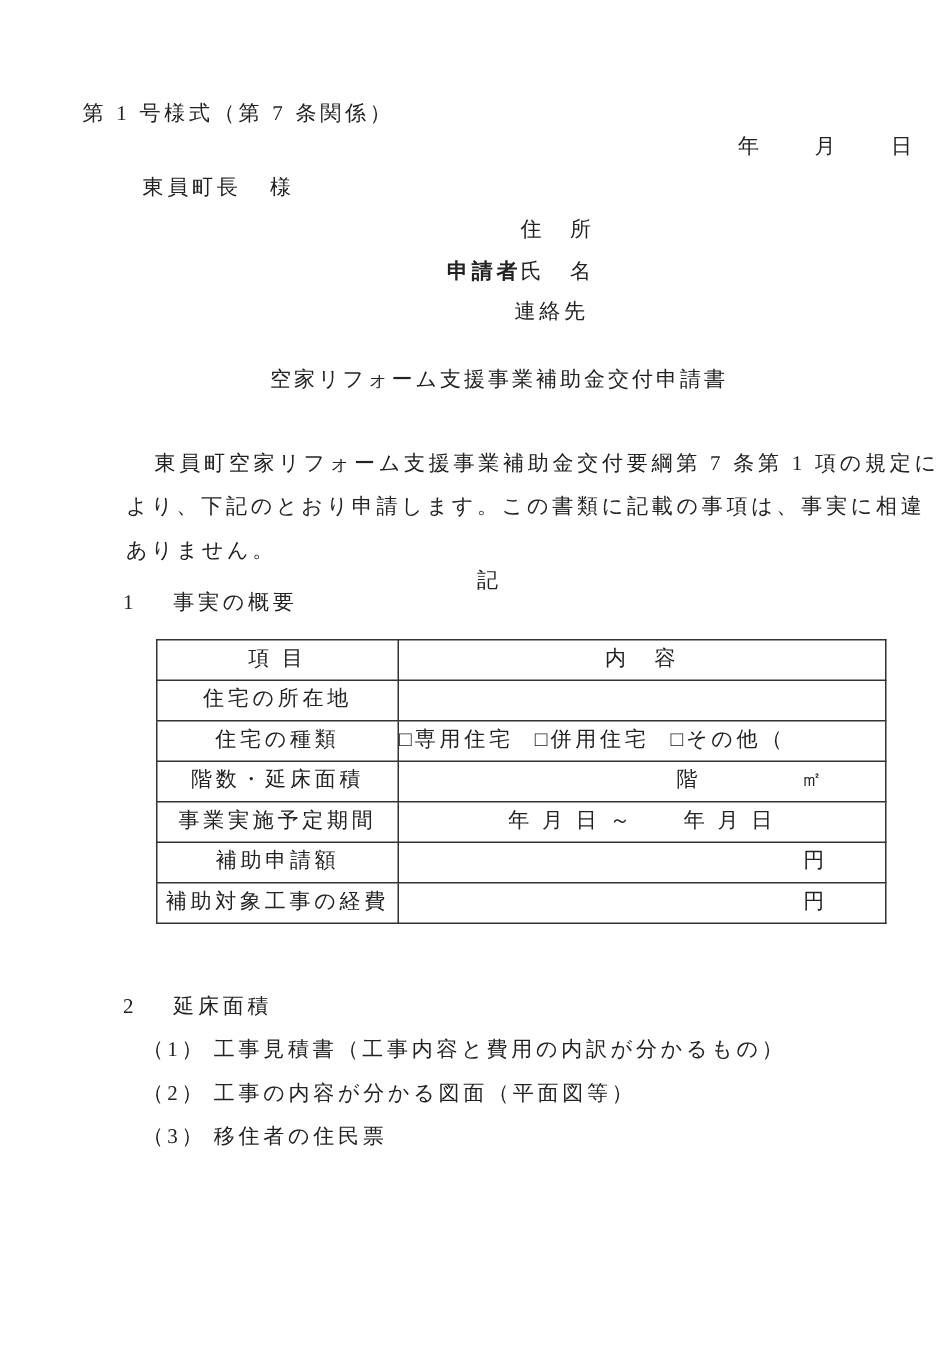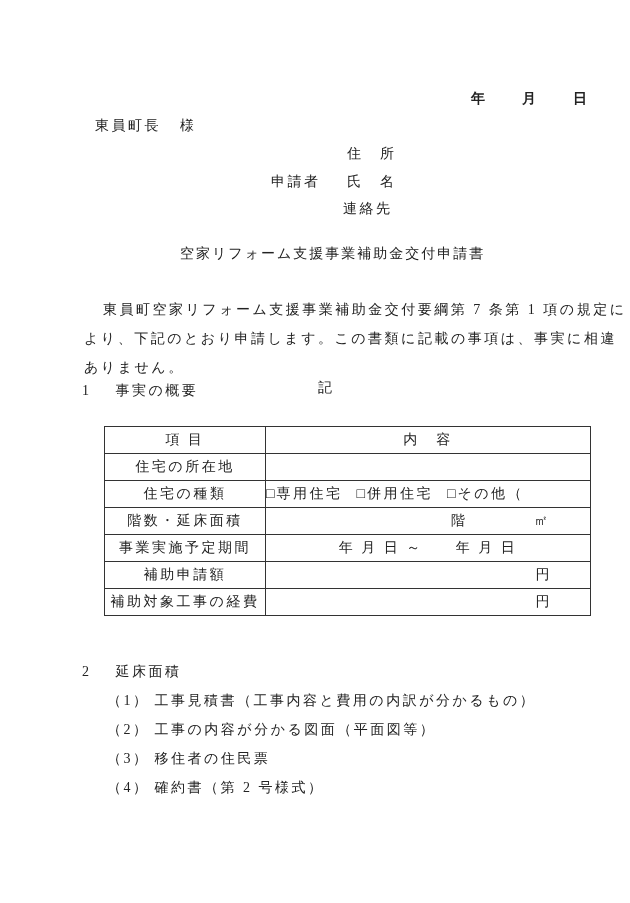--- a/index.html
+++ b/index.html
@@ -12,39 +12,39 @@
     font-family: "Liberation Serif", "DejaVu Serif", serif;
     color: #222222;
     font-size: 14px;
     letter-spacing: 2.5px;
     line-height: 1;
     overflow: hidden;
   }
   .abs { position: absolute; white-space: nowrap; }
 
   .form-number { left: 55px; top: 70px; }
-  .date-line   { left: 471px; top: 92px; letter-spacing: 3px; font-weight: bold; }
+  .date-line   { left: 492px; top: 92px; letter-spacing: 3px; }
   .addressee   { left: 95px; top: 119px; text-align: right; }
   .addressee .honorific { margin-left: 19px; }
 
   .app-address { left: 347px; top: 147px; }
-  .app-role    { left: 271px; top: 175px; }
+  .app-role    { left: 298px; top: 175px; font-weight: bold; }
   .app-name    { left: 347px; top: 175px; }
   .app-contact { left: 343px; top: 202px; }
 
   .doc-title { left: 180px; top: 247px; letter-spacing: 2px; }
 
   .body-par { left: 46px; top: 295px; width: 544px; white-space: normal; }
   .body-par .line { height: 29px; line-height: 29px; white-space: nowrap; margin-left: 38px; }
   .body-par .indent { text-indent: 19px; }
 
   .record-mark { left: 318px; top: 381px; }
 
   .section-heading { white-space: nowrap; }
-  .section-1 { left: 82px; top: 384px; }
+  .section-1 { left: 82px; top: 396px; }
   .section-2 { left: 82px; top: 665px; }
   .section-heading .sec-title { margin-left: 24px; }
 
   table.overview {
     position: absolute;
     left: 104px; top: 426px;
     width: 487px;
     border-collapse: collapse;
     table-layout: fixed;
     font-size: 14px;
@@ -64,28 +64,29 @@
   td.c2.center { text-align: center; }
   td.c2.yen { text-align: right; padding-right: 38px; }
   td.c2.rel { position: relative; }
   .unit-floor { position: absolute; left: 185px; top: 6px; }
   .unit-area  { position: absolute; left: 268px; top: 6px; }
   .chk-cell { padding-left: 5px; }
   .chk-option { display: inline-block; margin-right: 8px; }
   .chk-box { display: inline-block; margin-right: 2px; letter-spacing: 0; }
 
   .attachments { left: 95px; top: 686px; }
-  .attachments .item { height: 29px; line-height: 29px; white-space: nowrap; margin-left: 12px; }
+  .attachments .item { height: 29px; line-height: 29px; white-space: nowrap; }
   .attachments .item-text { margin-left: 5px; }
 </style>
 </head>
 <body>
 
 <div class="page">
 
+  <div class="abs form-number">第 1 号様式（第 7 条関係）</div>
 
   <div class="abs date-line">年　　月　　日</div>
 
   <div class="abs addressee">
     <span>東員町長</span><span class="honorific">様</span>
   </div>
 
   <div class="abs app-address">住　所</div>
   <div class="abs app-role">申請者</div>
   <div class="abs app-name">氏　名</div>
@@ -146,16 +147,15 @@
     </table>
 
   <div class="abs section-heading section-2">
     <span>2</span><span class="sec-title">延床面積</span>
   </div>
 
   <div class="abs attachments">
     <div class="item"><span>（1）</span><span class="item-text">工事見積書（工事内容と費用の内訳が分かるもの）</span></div>
     <div class="item"><span>（2）</span><span class="item-text">工事の内容が分かる図面（平面図等）</span></div>
     <div class="item"><span>（3）</span><span class="item-text">移住者の住民票</span></div>
-    <div class="item"><span>（4）</span><span class="item-text">確約書（第 2 号様式）</span></div>
   </div>
 
 </div>
 
 </body></html>

